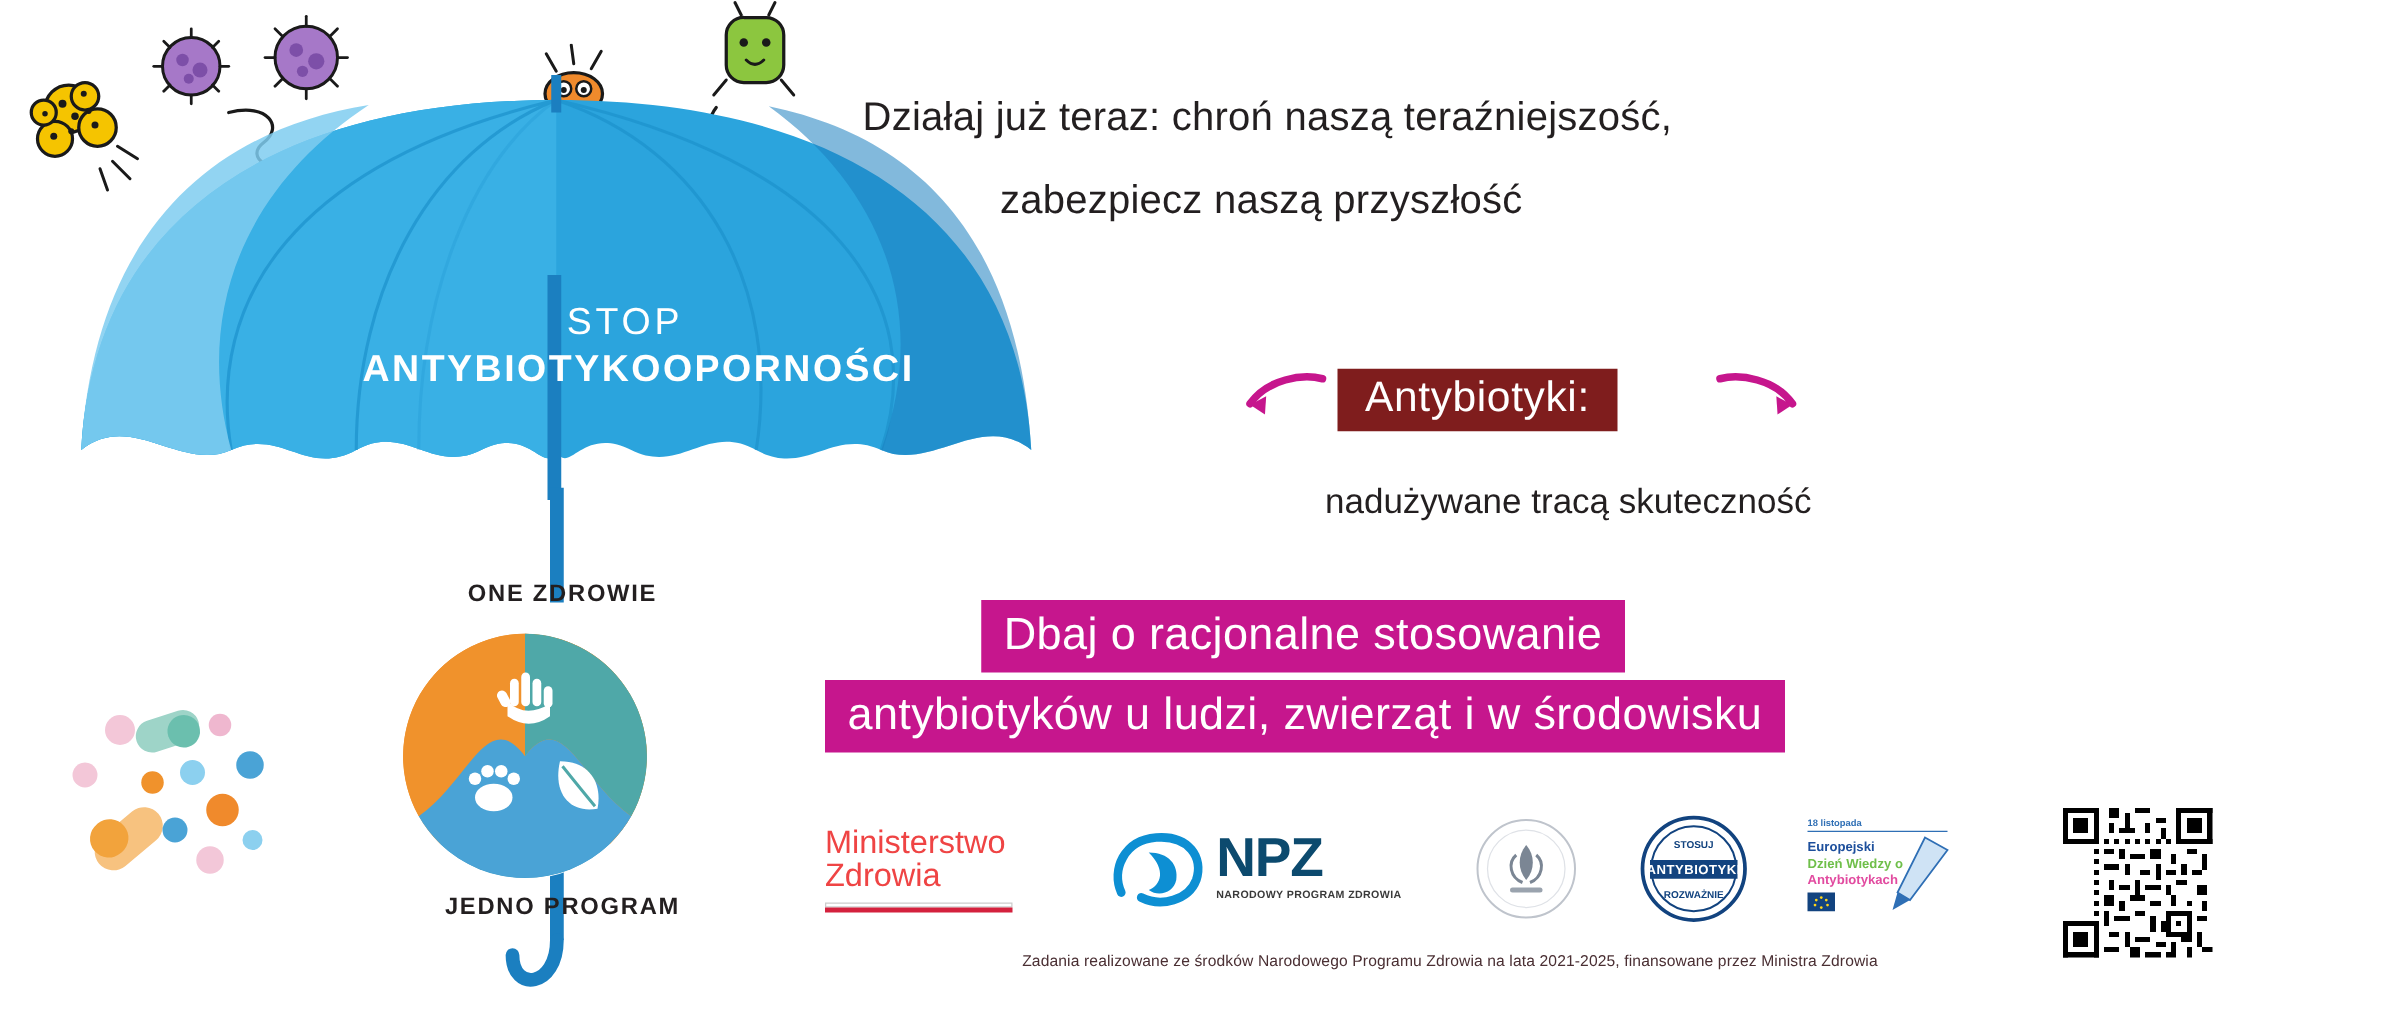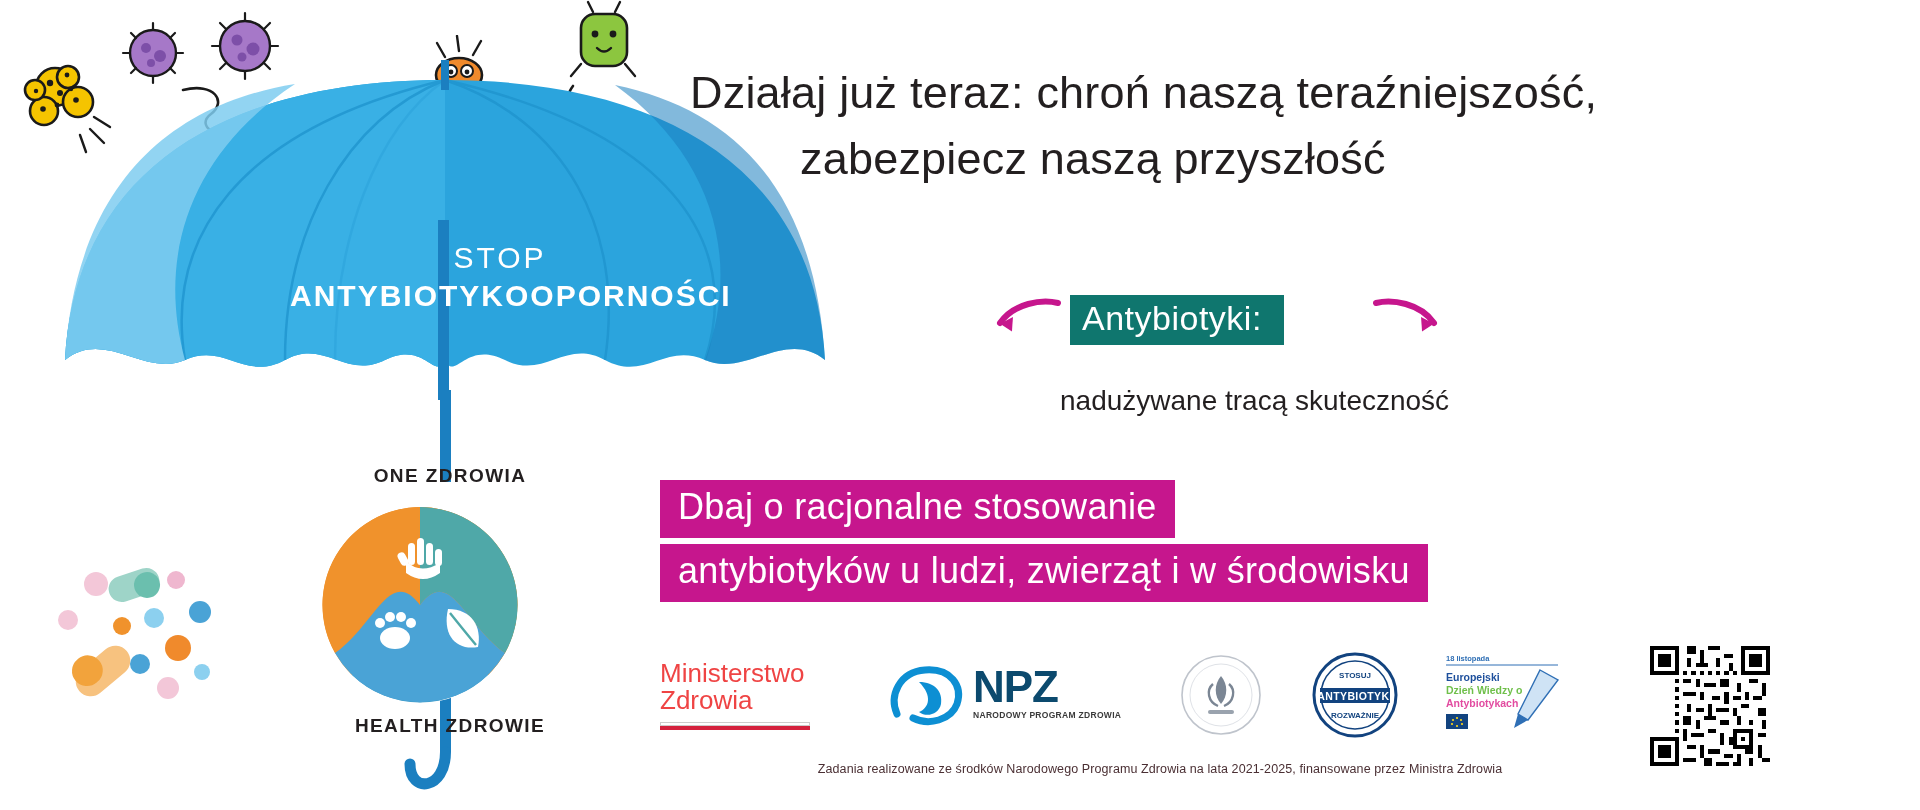--- a/index.html
+++ b/index.html
@@ -43,46 +43,46 @@
   .germ { position: absolute; }
 
   
   .pills { position: absolute; left: 50px; top: 560px; width: 220px; height: 180px; }
 
   
   .right { position: absolute; left: 660px; top: 0; width: 1260px; height: 810px; }
 
   .headline {
     position: absolute; left: 30px; top: 60px; width: 1230px;
-    color: #231f20; font-size: 45px; line-height: 66px; font-weight: normal;
+    color: #231f20; font-size: 32px; line-height: 66px; font-weight: normal;
     letter-spacing: 0.2px;
   }
   .headline .hl2 { display: block; padding-left: 110px; }
 
   .antybiotyki-row { position: absolute; left: 170px; top: 295px; width: 780px; height: 48px; }
   .antybiotyki-chip {
     position: absolute; left: 240px; top: 0;
-    background: #0f766e; color: #fff;
-    font-size: 34px; line-height: 44px; padding: 1px 22px 5px 12px;
+    background: #7f1d1d; color: #fff;
+    font-size: 34px; line-height: 44px; padding: 1px 22px 5px 22px;
     letter-spacing: 0.5px; white-space: nowrap;
   }
   .arrow-left { position: absolute; left: 160px; top: 2px; width: 74px; height: 44px; }
   .arrow-right { position: absolute; left: 540px; top: 2px; width: 74px; height: 44px; }
 
   .sub-row { position: absolute; left: 0px; top: 385px; width: 1260px; height: 40px; }
   .sub-left { position: absolute; left: 0px; top: 0; font-size: 28px; color: #231f20; }
   .sub-right { position: absolute; left: 400px; top: 0; font-size: 28px; color: #231f20; }
 
   .banner { position: absolute; left: 0px; top: 480px; width: 1260px; }
   .banner-line {
     display: inline-block; background: #c6168d; color: #ffffff;
     font-size: 36px; line-height: 50px; padding: 2px 18px 6px 18px;
     letter-spacing: 0.3px; white-space: nowrap;
   }
-  .banner .bl1 { }
+  .banner .bl1 { margin-left: 125px; }
   .banner .bl2 { margin-left: 0px; margin-top: 6px; }
 
   
   .footer { position: absolute; left: 0px; top: 640px; width: 1260px; height: 150px; }
 
   .mz {
     position: absolute; left: 0px; top: 20px; width: 175px;
   }
   .mz .mz-t1 { font-size: 26px; color: #ef4444; line-height: 27px; }
   .mz .mz-bar { margin-top: 8px; width: 150px; height: 9px; }
@@ -269,21 +269,21 @@
         <div class="l1">STOP</div>
         <div class="l2">ANTYBIOTYKOOPORNOŚCI</div>
       </div>
 
       <svg style="position:absolute; left:370px; top:350px; width:120px; height:420px;" width="120" height="420" viewBox="0 0 120 420">
         <rect x="50" y="0" width="11" height="92" fill="#1b7fc0"></rect>
         <rect x="50" y="300" width="11" height="62" fill="#1b7fc0"></rect>
         <path d="M55.5 362 C55.5 400 20 404 20 374" fill="none" stroke="#1b7fc0" stroke-width="11" stroke-linecap="round"></path>
       </svg>
 
-      <div class="one-health-label">ONE ZDROWIA</div>
+      <div class="one-health-label">ONE ZDROWIE</div>
 
       <div class="onehealth-circle">
         <svg width="200" height="200" viewBox="0 0 200 200">
           <circle cx="100" cy="100" r="98" fill="#ffffff"></circle>
           <path d="M100 2 A98 98 0 0 1 168 170 C120 150 150 100 100 100 Z" fill="#f0922c"></path>
           <path d="M100 2 A98 98 0 0 1 168 170 C120 150 150 100 100 100 Z" fill="#f0922c"></path>
           <path d="M168 170 A98 98 0 0 1 32 170 C60 140 140 140 168 170 Z" fill="#3f9cc8"></path>
           <path d="M100 2 A98 98 0 0 0 32 170 C80 150 50 100 100 100 Z" fill="#f0922c"></path>
 
           <g>
@@ -309,21 +309,21 @@
             <ellipse cx="75" cy="133" rx="15" ry="11"></ellipse>
           </g>
 
           <g>
             <path d="M128 104 C152 104 162 122 158 142 C136 146 122 130 128 104 Z" fill="#ffffff"></path>
             <path d="M156 140 C146 128 138 118 130 108" fill="none" stroke="#4fa8a8" stroke-width="2.4"></path>
           </g>
         </svg>
       </div>
 
-      <div class="jedno-zdrowie-label">HEALTH ZDROWIE</div>
+      <div class="jedno-zdrowie-label">JEDNO PROGRAM</div>
     </div>
 
     <div class="pills">
       <svg width="220" height="180" viewBox="0 0 220 180">
         <g>
           <rect x="58" y="12" width="52" height="26" rx="13" fill="#9ed4c8" transform="rotate(-18 84 25)"></rect>
           <rect x="84" y="12" width="26" height="26" rx="13" fill="#6bbfae" transform="rotate(-18 97 25)"></rect>
           <rect x="22" y="96" width="62" height="30" rx="15" fill="#f7c27f" transform="rotate(-40 53 111)"></rect>
           <rect x="22" y="96" width="31" height="30" rx="15" fill="#f2a33c" transform="rotate(-40 37 111)"></rect>
           <circle cx="46" cy="24" r="12" fill="#f3c7d8"></circle>

